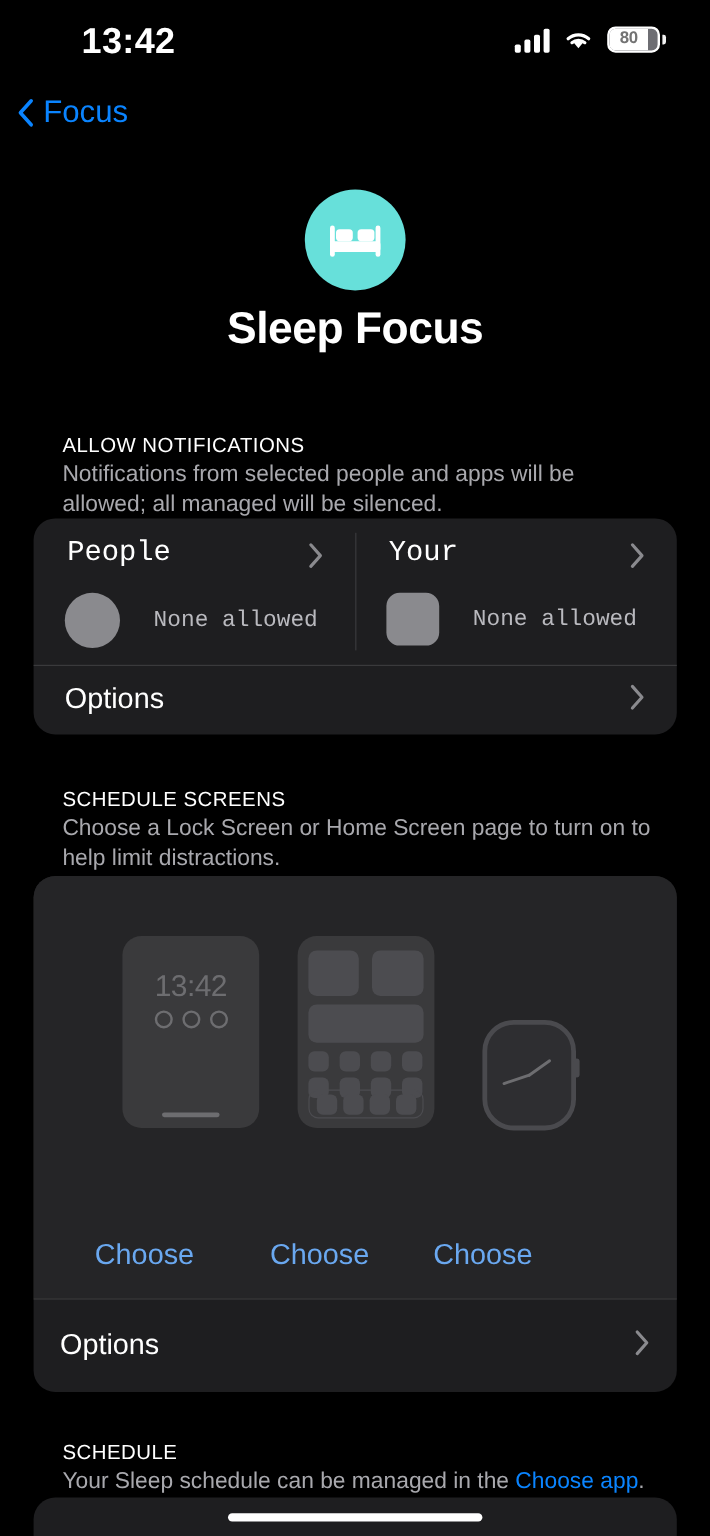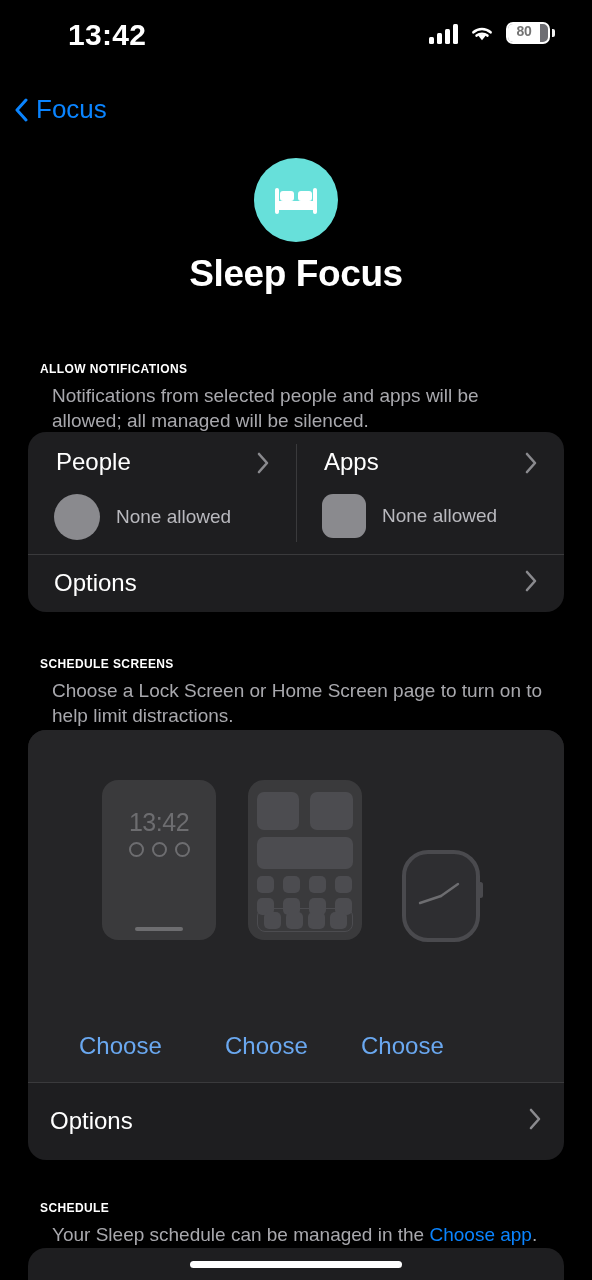--- a/index.html
+++ b/index.html
@@ -39,54 +39,54 @@
   }
   .batt-tip {
     position: absolute; right: -5px; top: 7px; width: 3px; height: 8px;
     background: #fff; border-radius: 0 2px 2px 0; opacity: .95;
   }
 
   
   .navback {
     position: absolute; left: 14px; top: 78px;
     display: flex; align-items: center; gap: 8px;
-    color: #0a84ff; font-size: 26px; margin-top: 16px;
+    color: #0a84ff; font-size: 26px;
   }
   .chev-back { width: 14px; height: 24px; }
 
   
   .focus-icon {
     position: absolute; left: 254px; top: 158px;
     width: 84px; height: 84px; border-radius: 50%;
     background: #67e0da; display: flex; align-items: center; justify-content: center;
   }
   .page-title {
     position: absolute; left: 0; top: 253px; width: 592px; text-align: center;
     color: #fff; font-size: 37px; font-weight: bold; letter-spacing: -0.4px;
   }
 
   
   .sec-head {
-    position: absolute; left: 40px; color: #fff;
-    font-size: 12px; font-weight: bold; letter-spacing: 0.4px;
+    position: absolute; left: 52px; color: #fff;
+    font-size: 17px; font-weight: normal; letter-spacing: 0.4px;
   }
   .sec-desc {
     position: absolute; left: 52px; width: 492px;
     color: #a8a8ad; font-size: 19px; line-height: 25px;
   }
   .card { position: absolute; background: #1e1e20; border-radius: 18px; }
 
   
   #card-notif { left: 28px; top: 432px; width: 536px; height: 180px; }
-  .split { position: absolute; left: 0; top: 0; width: 100%; height: 122px; display: flex; }
+  .split { position: absolute; left: 0; top: 0; width: 100%; height: 122px; display: flex; font-family: Liberation Mono, monospace; }
   .split-col { position: relative; flex: 1 1 50%; }
   .split-div { position: absolute; left: 50%; top: 12px; width: 1px; height: 98px; background: #3a3a3c; }
   .col-title { position: absolute; left: 28px; top: 16px; color: #fff; font-size: 24px; }
   .col-chev { position: absolute; right: 26px; top: 20px; }
-  .col-meta { position: absolute; left: 26px; top: 62px; display: flex; align-items: center; gap: 16px; }
+  .col-meta { position: absolute; left: 26px; top: 62px; display: flex; align-items: center; gap: 28px; }
   .ava-circle { width: 46px; height: 46px; border-radius: 50%; background: #8a8a8e; }
   .ava-square { width: 44px; height: 44px; border-radius: 11px; background: #8a8a8e; }
   .meta-label { color: #b9b9be; font-size: 19px; }
   .row-div { position: absolute; left: 0; right: 0; height: 1px; background: #3a3a3c; }
   .row {
     position: absolute; left: 0; right: 0; display: flex; align-items: center;
     justify-content: space-between; padding: 0 26px;
   }
   .row-label { color: #fff; font-size: 24px; }
   .row-value { color: #b9b9be; font-size: 24px; }
@@ -204,21 +204,21 @@
         </div>
         <div class="col-meta">
           <div class="ava-circle"></div>
           <div class="meta-label">None allowed</div>
         </div>
       </div>
 
       <div class="split-div"></div>
 
       <div class="split-col">
-        <div class="col-title">Apps</div>
+        <div class="col-title">Your</div>
         <div class="col-chev">
           <svg width="13" height="22" viewBox="0 0 13 22">
               <path d="M2 2 L10 11 L2 20" stroke="#8a8a8e" stroke-width="2.6" fill="none" stroke-linecap="round" stroke-linejoin="round"></path>
             </svg>
         </div>
         <div class="col-meta">
           <div class="ava-square"></div>
           <div class="meta-label">None allowed</div>
         </div>
       </div>

